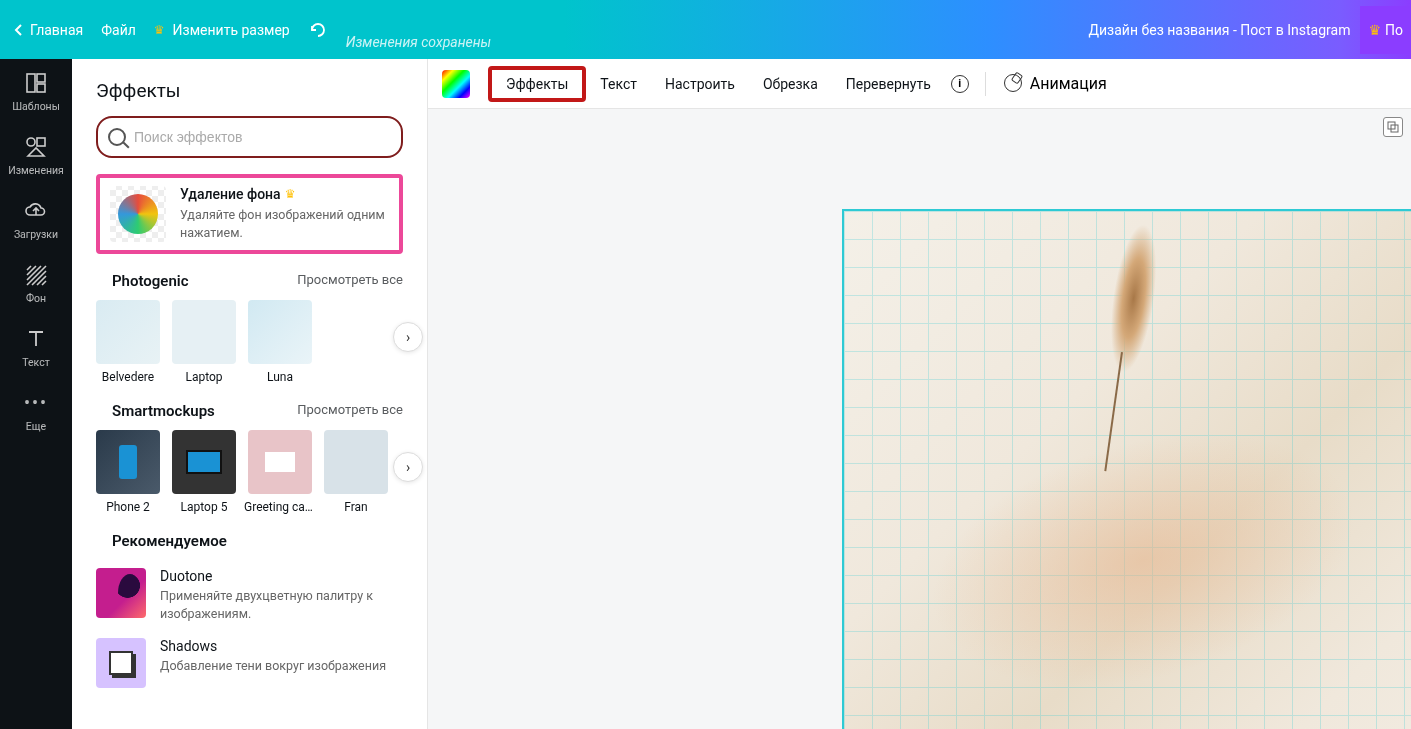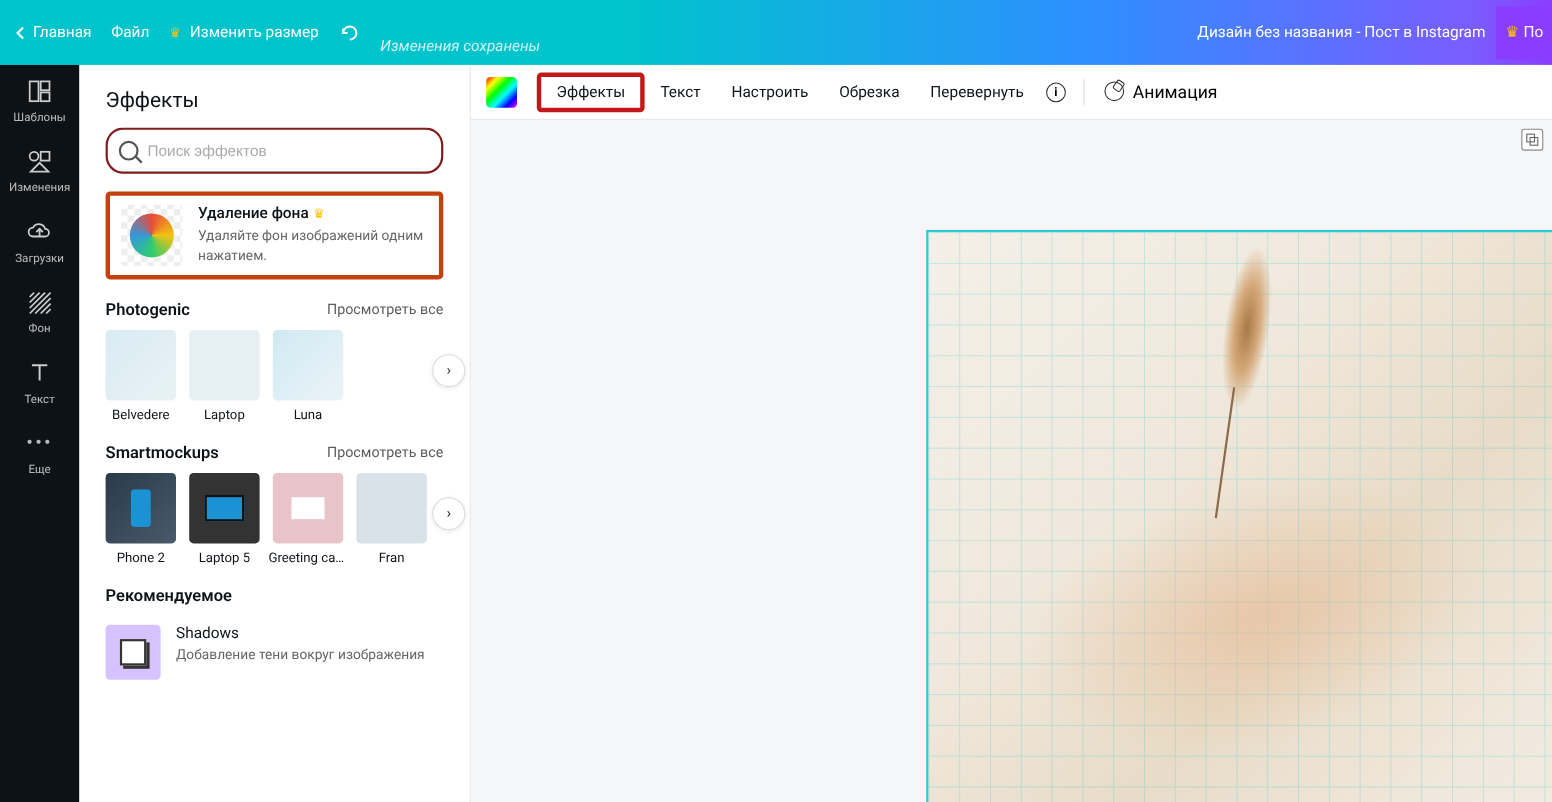--- a/index.html
+++ b/index.html
@@ -25,27 +25,27 @@
   .panel-header { padding:20px 24px 14px 24px; font-size:19px; color:#0e1318; }
   .panel-scroll { flex:1; overflow-y:auto; padding:0 24px 20px 24px; position:relative; }
   .panel-scroll::-webkit-scrollbar{width:6px;} .panel-scroll::-webkit-scrollbar-thumb{background:#ccc;border-radius:3px;}
 
   .search-box { border:2px solid #7f1d1d; border-radius:16px; height:42px; display:flex; align-items:center; padding:0 10px; gap:8px; margin-bottom:16px; }
   .search-box input { border:none; outline:none; font-size:14px; flex:1; color:#333; }
   .search-box input::placeholder{color:#aaa;}
   .mag { width:18px; height:18px; border:2px solid #555; border-radius:50%; position:relative; }
   .mag::after{ content:""; position:absolute; width:8px; height:2px; background:#555; right:-6px; bottom:-2px; transform:rotate(45deg); }
 
-  .feature-card { border:4px solid #c2410c; border-radius:4px; display:flex; gap:14px; padding:8px 10px; margin-bottom:18px; cursor:pointer; }
+  .feature-card { border:4px solid #ec4899; border-radius:4px; display:flex; gap:14px; padding:8px 10px; margin-bottom:18px; cursor:pointer; }
   .feature-thumb { width:56px; height:56px; flex-shrink:0; background: repeating-conic-gradient(#eee 0% 25%, #fff 0% 50%) 0/12px 12px; display:flex; align-items:center; justify-content:center; border-radius:4px; }
   .color-ball { width:40px; height:40px; border-radius:50%; background: conic-gradient(#e74c3c, #f1c40f, #2ecc71, #3498db, #e74c3c); }
   .feature-card .ft-title { font-weight:500; color:#0e1318; font-size:14px; display:flex; align-items:center; gap:4px; }
   .feature-card .ft-desc { font-size:12.5px; color:#666; line-height:1.4; margin-top:4px; }
 
-  .section-header { display:flex; justify-content:space-between; align-items:center; margin:6px 0 10px 0; }
+  .section-header { display:flex; justify-content:space-between; margin:6px 0 10px 16px; }
   .section-title { font-weight:600; font-size:15px; color:#0e1318; }
   .section-link { font-size:13px; color:#595c5f; cursor:pointer; }
 
   .h-carousel { display:flex; gap:12px; position:relative; margin-bottom:18px; }
   .h-item { width:64px; display:flex; flex-direction:column; align-items:center; gap:6px; cursor:pointer; flex-shrink:0; }
   .thumb { width:64px; height:64px; border-radius:4px; background:#dfeef4; }
   .thumb.belvedere{background:linear-gradient(135deg,#d9ebf2,#e8f2f5);}
   .thumb.flint{background:#e6f0f4;}
   .thumb.luna{background:linear-gradient(135deg,#d1e9f2,#eaf4f8);}
   .thumb.mockup{ background:#333; display:flex; align-items:center;justify-content:center; }
@@ -243,20 +243,27 @@
           </div>
         <div class="carousel-next">
             <span>›</span>
           </div>
       </div>
 
       <div class="section-header">
         <div class="section-title">Рекомендуемое</div>
       </div>
       <div class="rec-item">
+        <div class="rec-thumb duo"></div>
+        <div>
+          <div class="rec-title">Duotone</div>
+          <div class="rec-desc">Применяйте двухцветную палитру к изображениям.</div>
+        </div>
+      </div>
+      <div class="rec-item">
         <div class="rec-thumb shadow">
             <div class="sq"></div>
           </div>
         <div>
           <div class="rec-title">Shadows</div>
           <div class="rec-desc">Добавление тени вокруг изображения</div>
         </div>
       </div>
     </div>
   </div>

